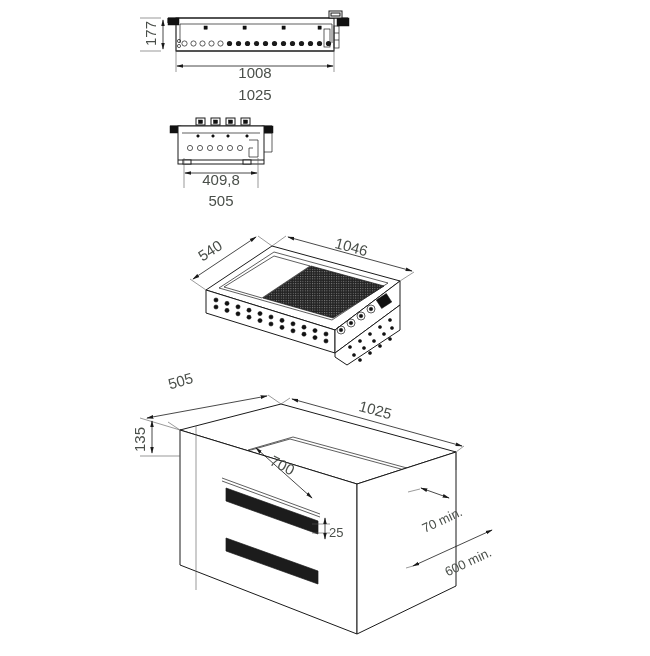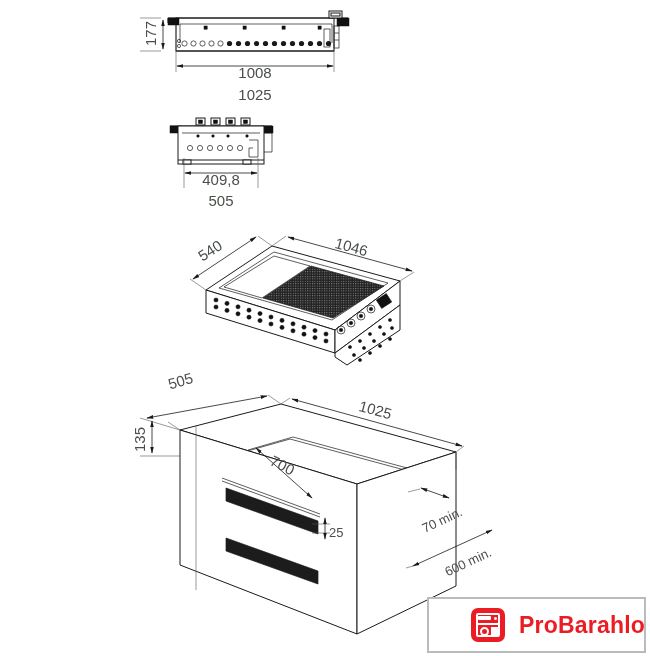--- a/index.html
+++ b/index.html
@@ -453,25 +453,14 @@
 
     <g>
       <path class="dimline" d="M413,566 L492,530" marker-start="url(#arrR)" marker-end="url(#arrL)"></path>
       <path class="extline" d="M413,566 L406,568"></path>
       <text class="dimtext small" x="470" y="566" text-anchor="middle" transform="rotate(-25 470 566)">600 min.</text>
     </g>
   </g>
 
 </svg>
 
-<div id="watermark">
-  <div id="wm-icon">
-    <div class="oven-body"></div>
-    <div class="oven-top-bar"></div>
-    <div class="oven-top-dot"></div>
-    <div class="oven-door-line"></div>
-    <div class="oven-knob"></div>
-    <div class="oven-grid"></div>
-  </div>
-  <div id="wm-text">ProBarahlo</div>
+
 </div>
 
-</div>
-
 </body></html>

